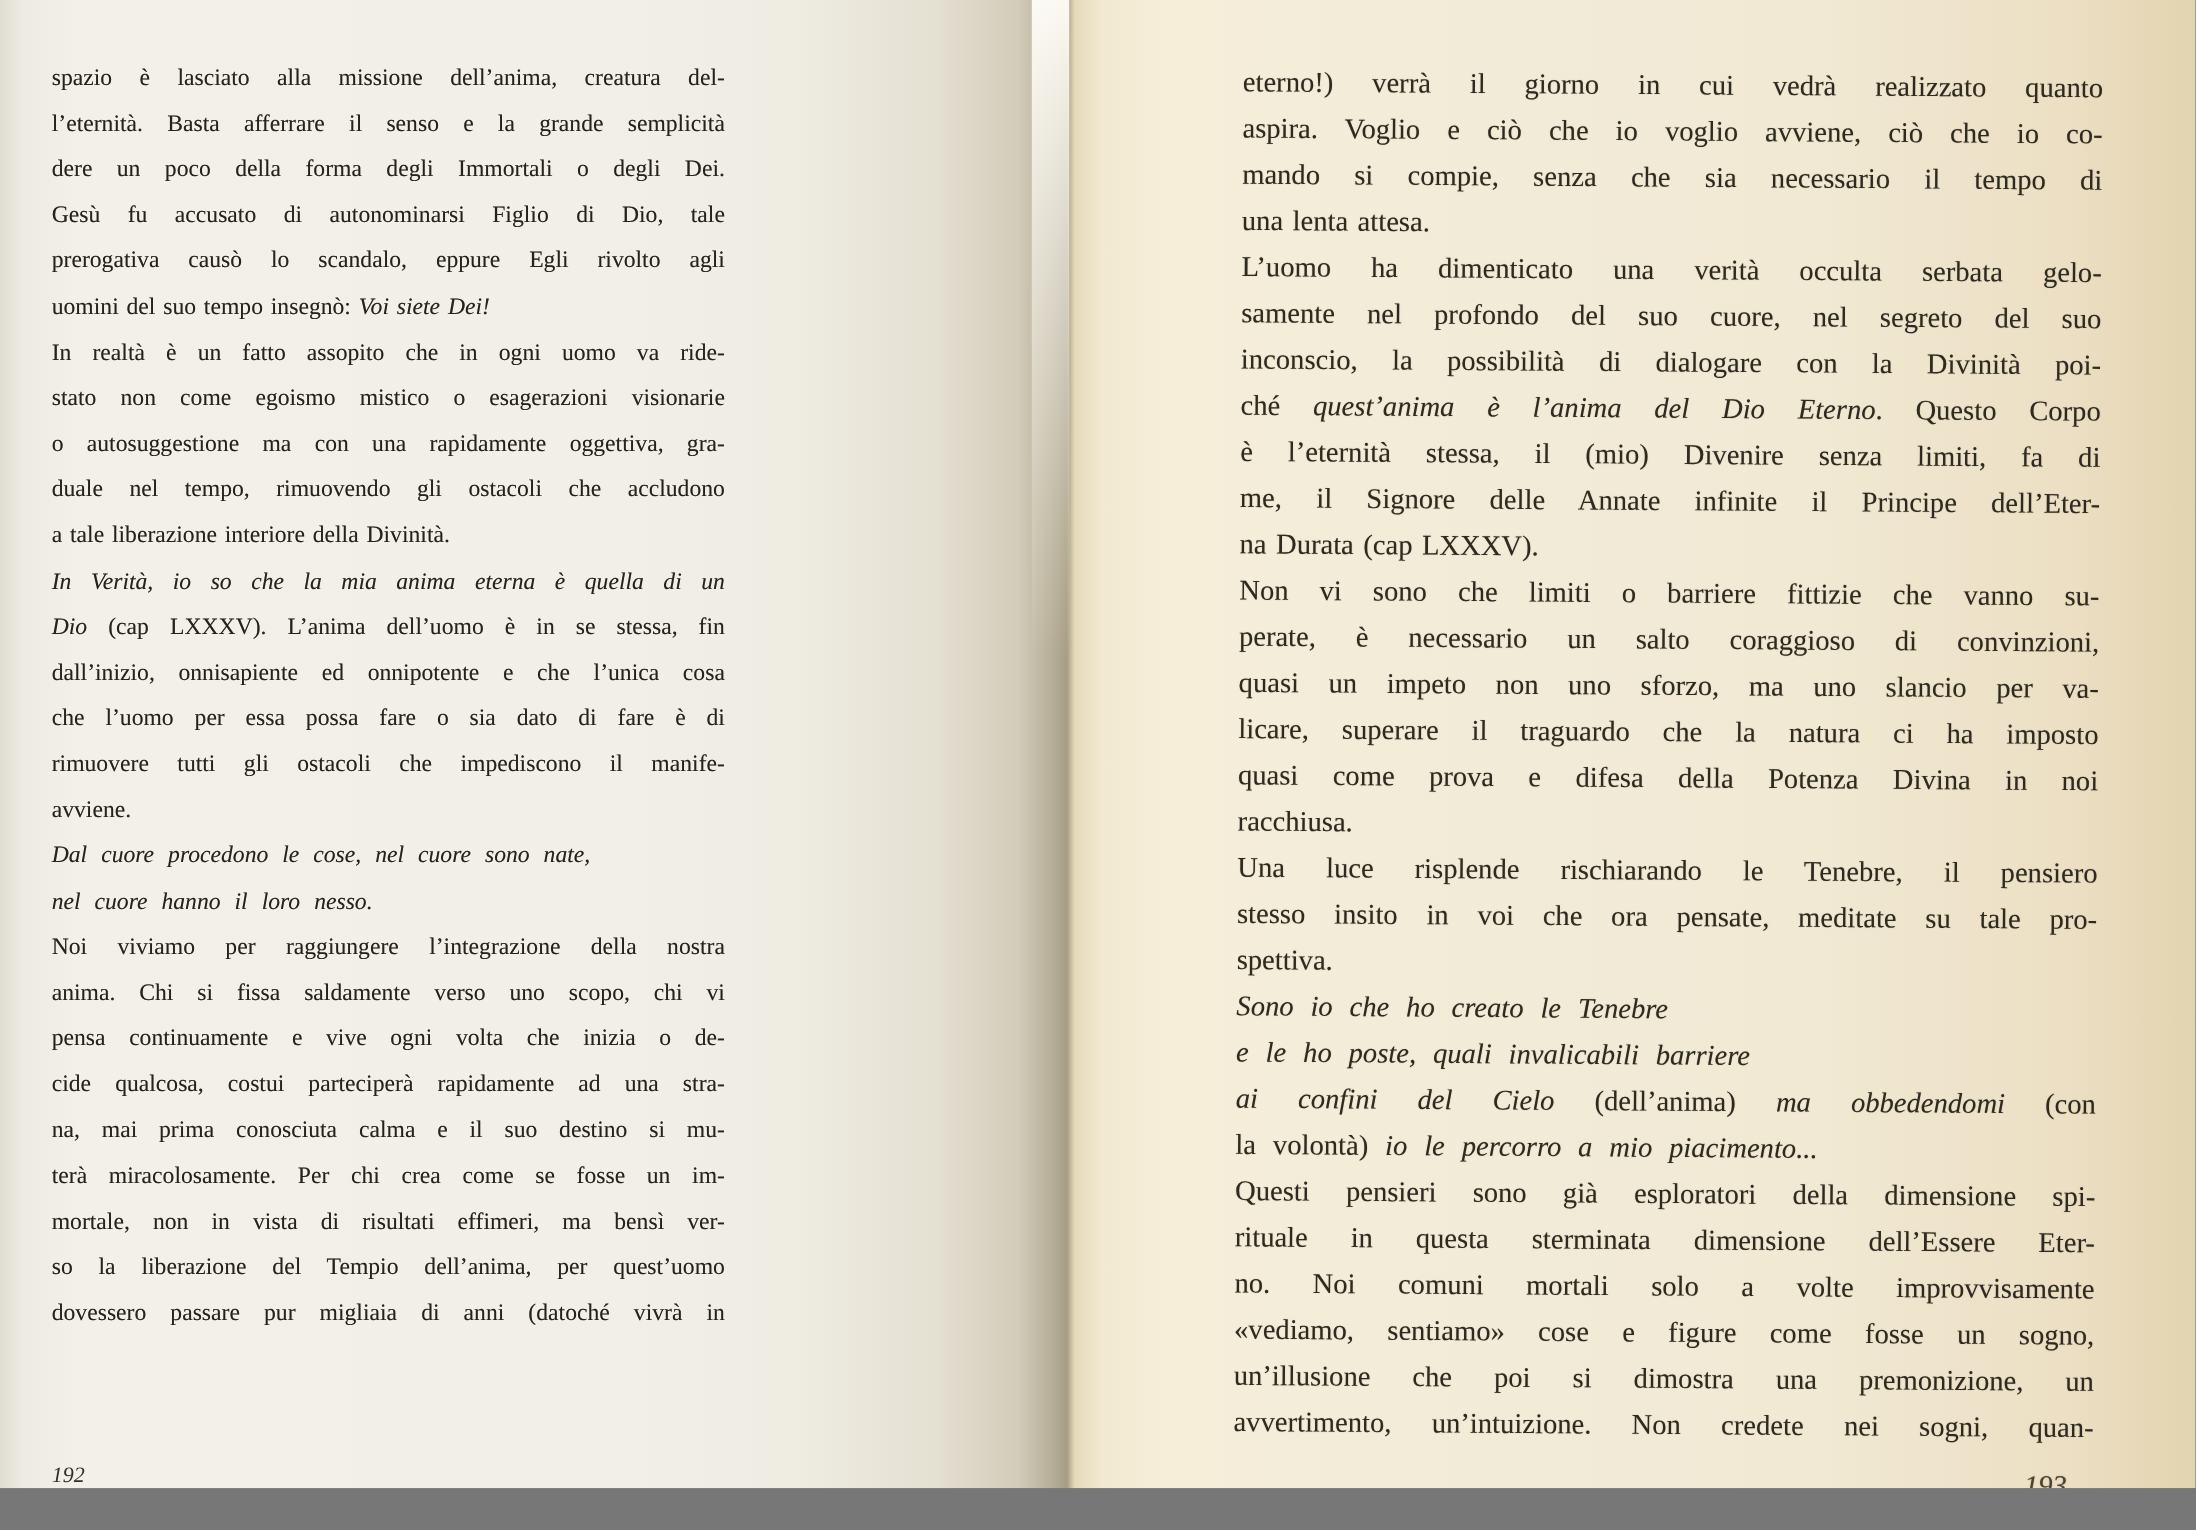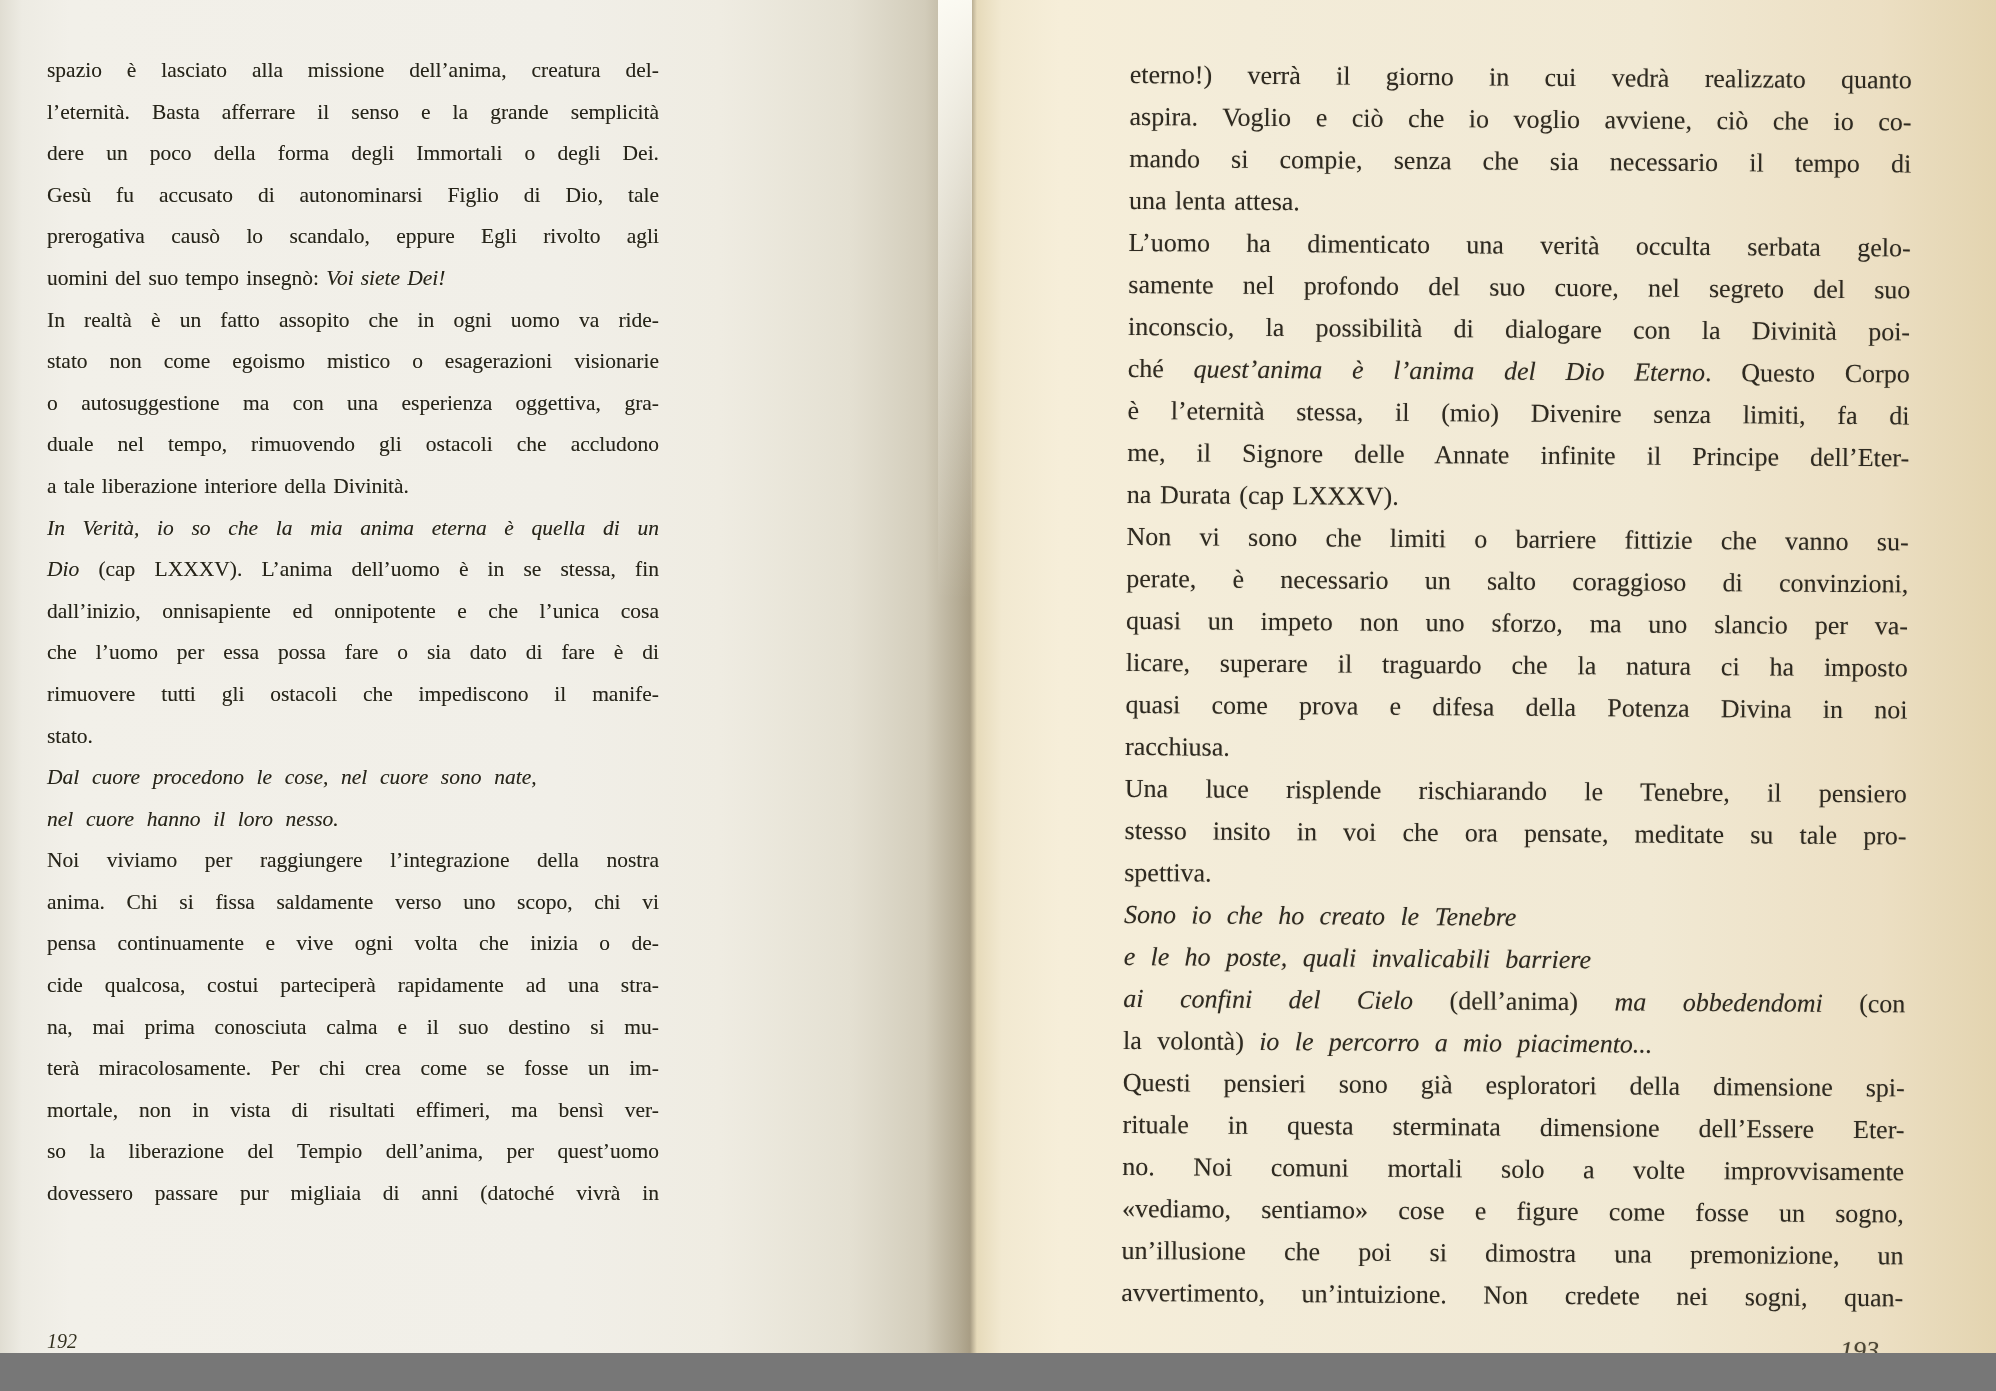--- a/index.html
+++ b/index.html
@@ -56,29 +56,29 @@
 
   <div class="text-col left-col" id="left-col">
       <div class="line j"><span>spazio è lasciato alla missione dell’anima, creatura del-</span></div>
       <div class="line j"><span>l’eternità. Basta afferrare il senso e la grande semplicità</span></div>
       <div class="line j"><span>dere un poco della forma degli Immortali o degli Dei.</span></div>
       <div class="line j"><span>Gesù fu accusato di autonominarsi Figlio di Dio, tale</span></div>
       <div class="line j"><span>prerogativa causò lo scandalo, eppure Egli rivolto agli</span></div>
       <div class="line"><span>uomini del suo tempo insegnò: </span><span class="it">Voi siete Dei!</span></div>
       <div class="line j"><span>In realtà è un fatto assopito che in ogni uomo va ride-</span></div>
       <div class="line j"><span>stato non come egoismo mistico o esagerazioni visionarie</span></div>
-      <div class="line j"><span>o autosuggestione ma con una esperienza oggettiva, gra-</span></div>
+      <div class="line j"><span>o autosuggestione ma con una rapidamente oggettiva, gra-</span></div>
       <div class="line j"><span>duale nel tempo, rimuovendo gli ostacoli che accludono</span></div>
       <div class="line"><span>a tale liberazione interiore della Divinità.</span></div>
       <div class="line j"><span class="it">In Verità, io so che la mia anima eterna è quella di un</span></div>
       <div class="line j"><span class="it">Dio</span><span> (cap LXXXV). L’anima dell’uomo è in se stessa, fin</span></div>
       <div class="line j"><span>dall’inizio, onnisapiente ed onnipotente e che l’unica cosa</span></div>
       <div class="line j"><span>che l’uomo per essa possa fare o sia dato di fare è di</span></div>
       <div class="line j"><span>rimuovere tutti gli ostacoli che impediscono il manife-</span></div>
-      <div class="line"><span>stato.</span></div>
+      <div class="line"><span>avviene.</span></div>
       <div class="line wide"><span class="it">Dal cuore procedono le cose, nel cuore sono nate,</span></div>
       <div class="line wide"><span class="it">nel cuore hanno il loro nesso.</span></div>
       <div class="line j"><span>Noi viviamo per raggiungere l’integrazione della nostra</span></div>
       <div class="line j"><span>anima. Chi si fissa saldamente verso uno scopo, chi vi</span></div>
       <div class="line j"><span>pensa continuamente e vive ogni volta che inizia o de-</span></div>
       <div class="line j"><span>cide qualcosa, costui parteciperà rapidamente ad una stra-</span></div>
       <div class="line j"><span>na, mai prima conosciuta calma e il suo destino si mu-</span></div>
       <div class="line j"><span>terà miracolosamente. Per chi crea come se fosse un im-</span></div>
       <div class="line j"><span>mortale, non in vista di risultati effimeri, ma bensì ver-</span></div>
       <div class="line j"><span>so la liberazione del Tempio dell’anima, per quest’uomo</span></div>

